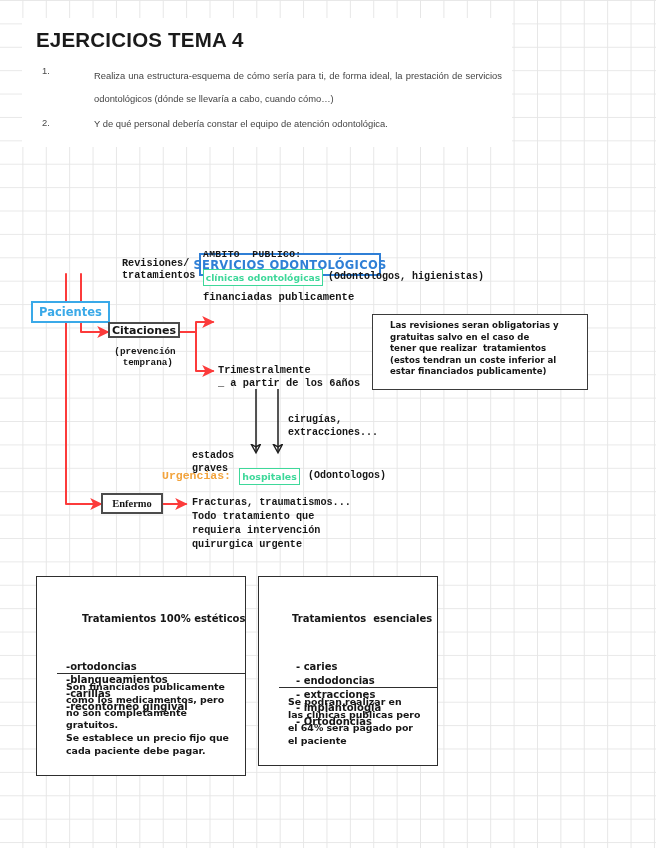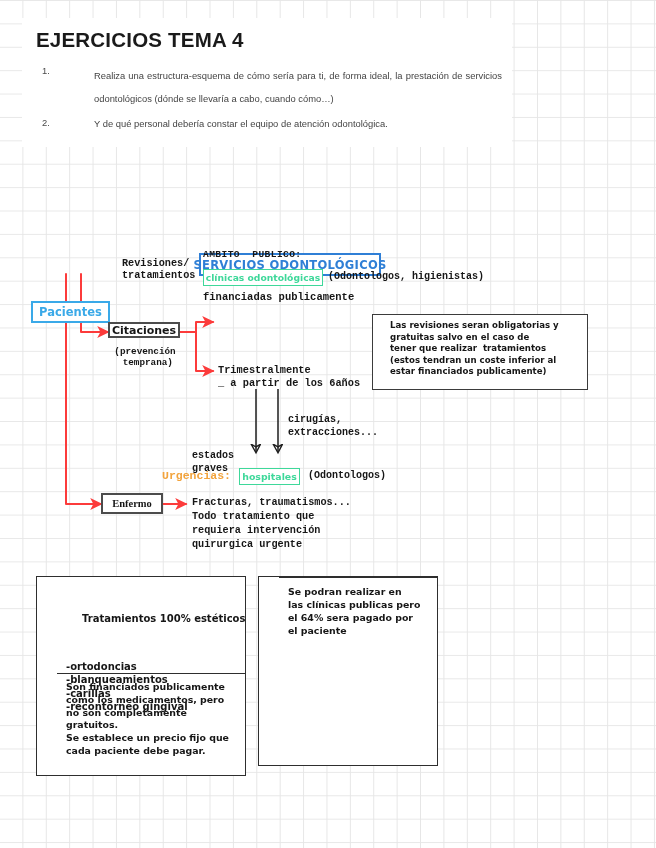--- a/index.html
+++ b/index.html
@@ -275,19 +275,27 @@
     </div>
     <div class="panel-sec panel-divider" style="font-size:9.4px; line-height:1.36;">Son financiados publicamente
 como los medicamentos, pero
 no son completamente
 gratuitos.
 Se establece un precio fijo que
 cada paciente debe pagar.</div>
   </div>
 
   <div class="panel" style="left:258px; top:576px; width:180px; height:190px;">
+    <div class="panel-sec" style="font-size:10px; height:110px; box-sizing:border-box;">
+      <div class="panel-head" style="padding-left:4px;">Tratamientos  esenciales</div>
+      <div style="line-height:1.38; padding-left:8px;">- caries
+- endodoncias
+- extracciones
+- implantología
+- Ortodoncias</div>
+    </div>
     <div class="panel-sec panel-divider" style="font-size:9.4px; line-height:1.4;">Se podran realizar en
 las clínicas publicas pero
 el 64% sera pagado por
 el paciente</div>
   </div>
 
 </div>
 
 </body></html>

